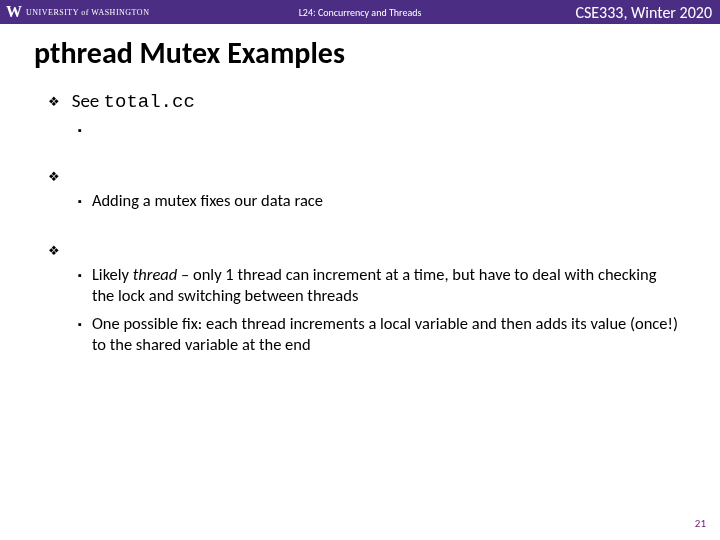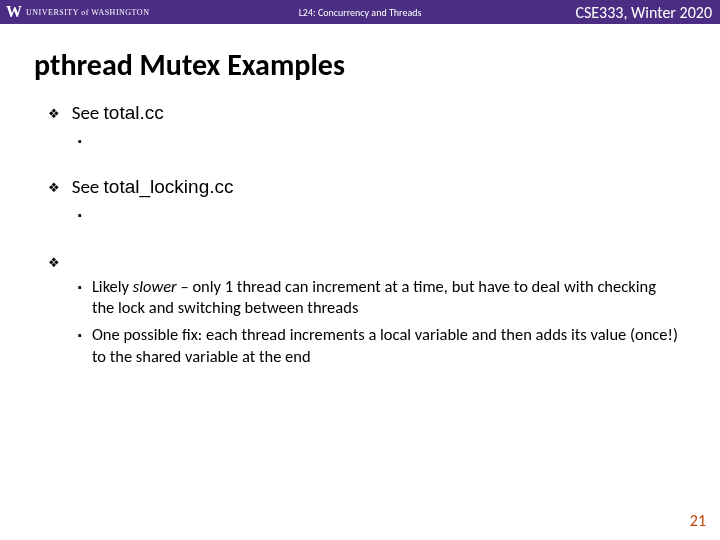--- a/index.html
+++ b/index.html
@@ -43,21 +43,21 @@
   }
   .course-info {
     position: absolute;
     right: 8px;
     font-size: 16px;
   }
   .slide-title {
     font-size: 30px;
     font-weight: bold;
     color: #000;
-    margin: 22px 0 18px 34px;
+    margin: 10px 0 18px 34px;
   }
   .content {
     padding: 0 38px 0 48px;
   }
   .bullet-1 {
     display: flex;
     align-items: flex-start;
     font-size: 19px;
     color: #000;
     margin-bottom: 6px;
@@ -76,34 +76,34 @@
     margin-left: 30px;
     margin-bottom: 6px;
     line-height: 1.3;
   }
   .bullet-2 .marker {
     font-size: 11px;
     margin-right: 10px;
     margin-top: 5px;
   }
   .code {
-    font-family: Liberation Sans, sans-serif;
+    font-family: Liberation Mono, monospace;
   }
   .italic {
     font-style: italic;
   }
   .spacer {
     height: 20px;
   }
   .slide-number {
     position: absolute;
     bottom: 10px;
     right: 14px;
-    font-size: 16px;
-    color: #c2410c;
+    font-size: 11px;
+    color: #701a75;
   }
 </style>
 </head>
 <body>
 
 <div class="header">
   <span class="logo-w">W</span>
   <span class="university">UNIVERSITY of WASHINGTON</span>
   <span class="lecture-title">L24: Concurrency and Threads</span>
   <span class="course-info">CSE333, Winter 2020</span>
@@ -120,37 +120,35 @@
     </span>
   </div>
   <div class="bullet-2">
     <span class="marker">▪</span>
   </div>
 
   <div class="spacer"></div>
 
   <div class="bullet-1">
     <span class="marker">❖</span>
-    <span>
-      <span>See </span><span class="code">total_locking.cc</span>
-    </span>
   </div>
   <div class="bullet-2">
     <span class="marker">▪</span>
+    <span>Adding a mutex fixes our data race</span>
   </div>
 
   <div class="spacer"></div>
 
   <div class="bullet-1">
     <span class="marker">❖</span>
   </div>
   <div class="bullet-2">
     <span class="marker">▪</span>
     <span>
-      <span>Likely </span><span class="italic">slower</span><span> – only 1 thread can increment at a time, but have to deal with checking the lock and switching between threads</span>
+      <span>Likely </span><span class="italic">thread</span><span> – only 1 thread can increment at a time, but have to deal with checking the lock and switching between threads</span>
     </span>
   </div>
   <div class="bullet-2">
     <span class="marker">▪</span>
     <span>One possible fix:  each thread increments a local variable and then adds its value (once!) to the shared variable at the end</span>
   </div>
 
 </div>
 
 <div class="slide-number">21</div>

